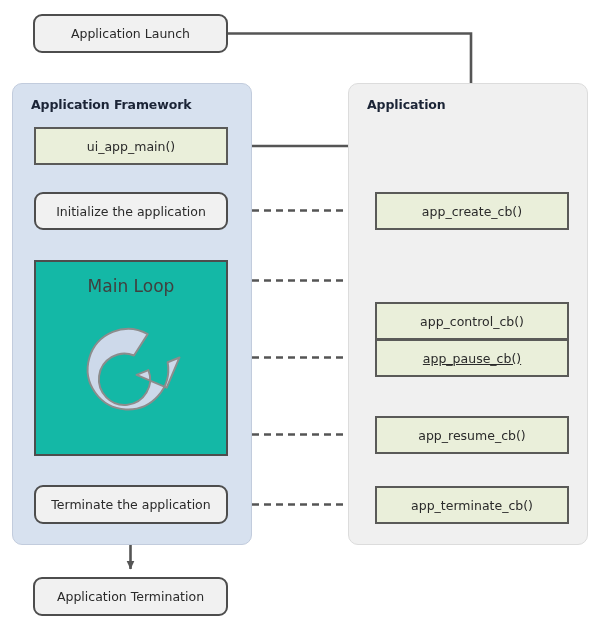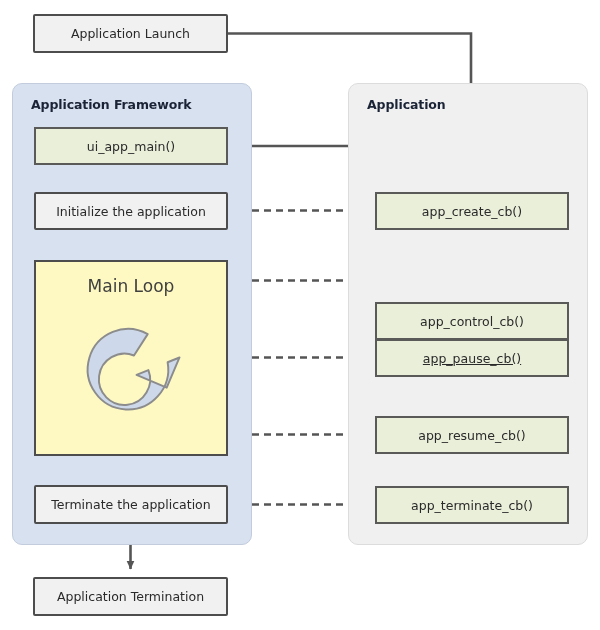--- a/index.html
+++ b/index.html
@@ -65,30 +65,30 @@
     text-align: center;
     line-height: 1.2;
   }
   .node-green {
     background: #eaefda;
     border: 2px solid #5a5a58;
   }
   .node-rounded {
     background: #f1f1f1;
     border: 2px solid #4d4d4d;
-    border-radius: 2px;
+    border-radius: 9px;
   }
   
   .mainloop {
     position: absolute;
     left: 34px;
     top: 260px;
     width: 194px;
     height: 196px;
-    background: #fef9c3;
+    background: #14b8a6;
     border: 2px solid #4d4d4d;
     box-sizing: border-box;
   }
   .mainloop-label {
     position: absolute;
     top: 14px;
     left: 0;
     width: 100%;
     text-align: center;
     font-size: 17px;

